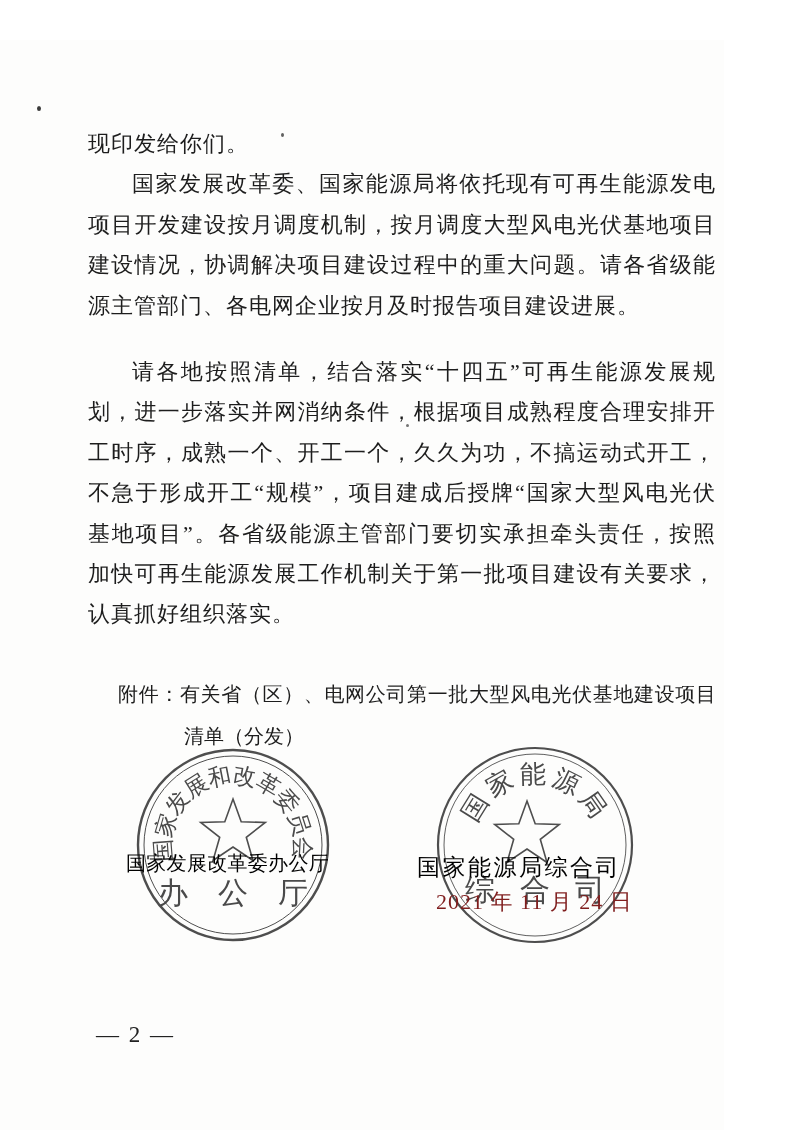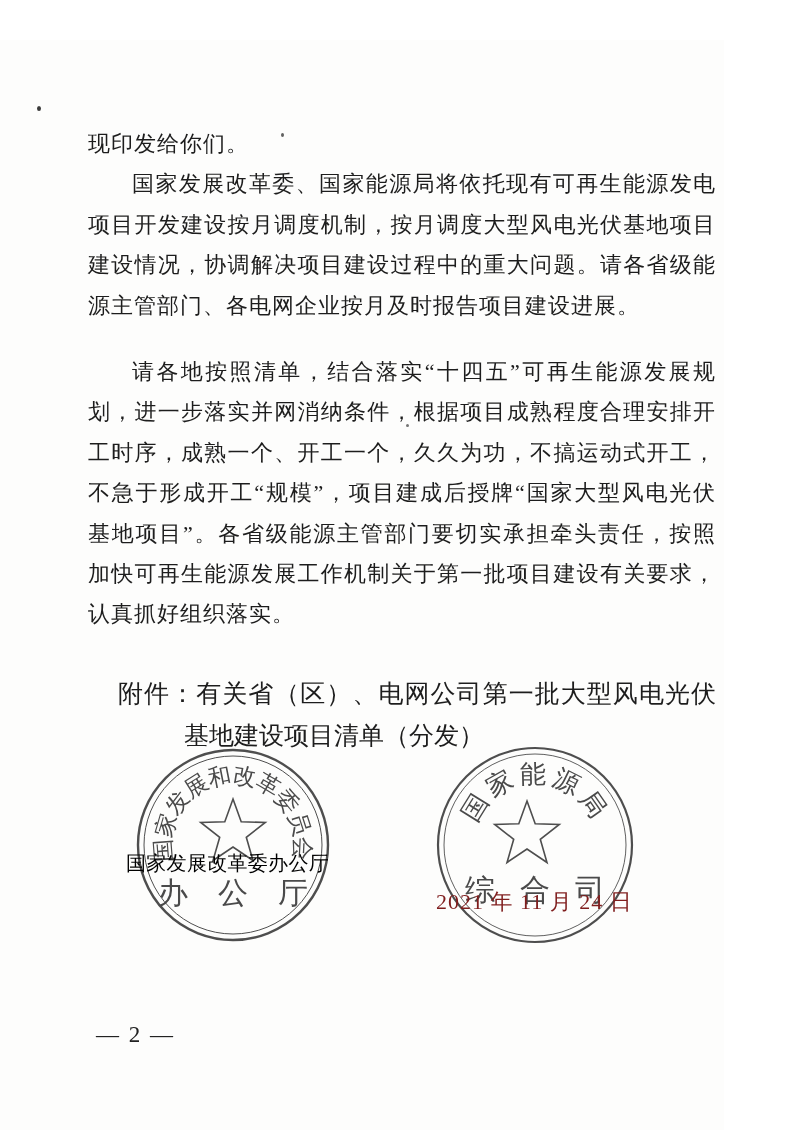--- a/index.html
+++ b/index.html
@@ -11,21 +11,21 @@
   .content {
     position:absolute; left:88px; top:84px; width:628px;
     font-size:22px; line-height:40.4px; letter-spacing:1px;
     text-align:justify;
   }
   .intro { text-indent:0; margin:0; }
   .para { text-indent:2em; margin:0; }
   .para-first { margin-top:26px; }
   .attachment {
     margin:38px 0 0 30px; padding-left:66px; text-indent:-66px;
-    font-size:25px; letter-spacing:0; line-height:42px;
+    font-size:20px; letter-spacing:0; line-height:42px;
   }
   .seal-svg { position:absolute; }
   .seal-left  { left:132px; top:704px; }
   .seal-right { left:433px; top:703px; }
   .sig-name {
     position:absolute; white-space:nowrap; color:#000000; z-index:3;font-family:Liberation Mono, monospace;
   }
   .sig-name-left  { left:126px; top:810px; font-size:20px; letter-spacing:0.3px; }
   .sig-name-right { left:417px; top:812px; font-size:23px; letter-spacing:2.5px; }
   .sig-date { position:absolute; left:436px; top:847px; font-size:22px;
@@ -77,18 +77,19 @@
     <defs>
       <path id="arcR" d="M -58.3 -21.2 A 62 62 0 0 1 58.3 -21.2"></path>
     </defs>
     <text class="seal-text" font-size="26">
       <textPath href="#arcR" textLength="148" lengthAdjust="spacing">国家能源局</textPath>
     </text>
     <text class="seal-text" x="0" y="55" font-size="30" text-anchor="middle" textLength="140" lengthAdjust="spacing">综合司</text>
   </svg>
 
   <div class="sig-name sig-name-left">国家发展改革委办公厅</div>
+  <div class="sig-name sig-name-right">国家能源局综合司</div>
   <div class="sig-date">2021 年 11 月 24 日</div>
 
   <div class="page-number">— 2 —</div>
 
   <div class="scan-edge"></div>
 </div>
 
 </body></html>

